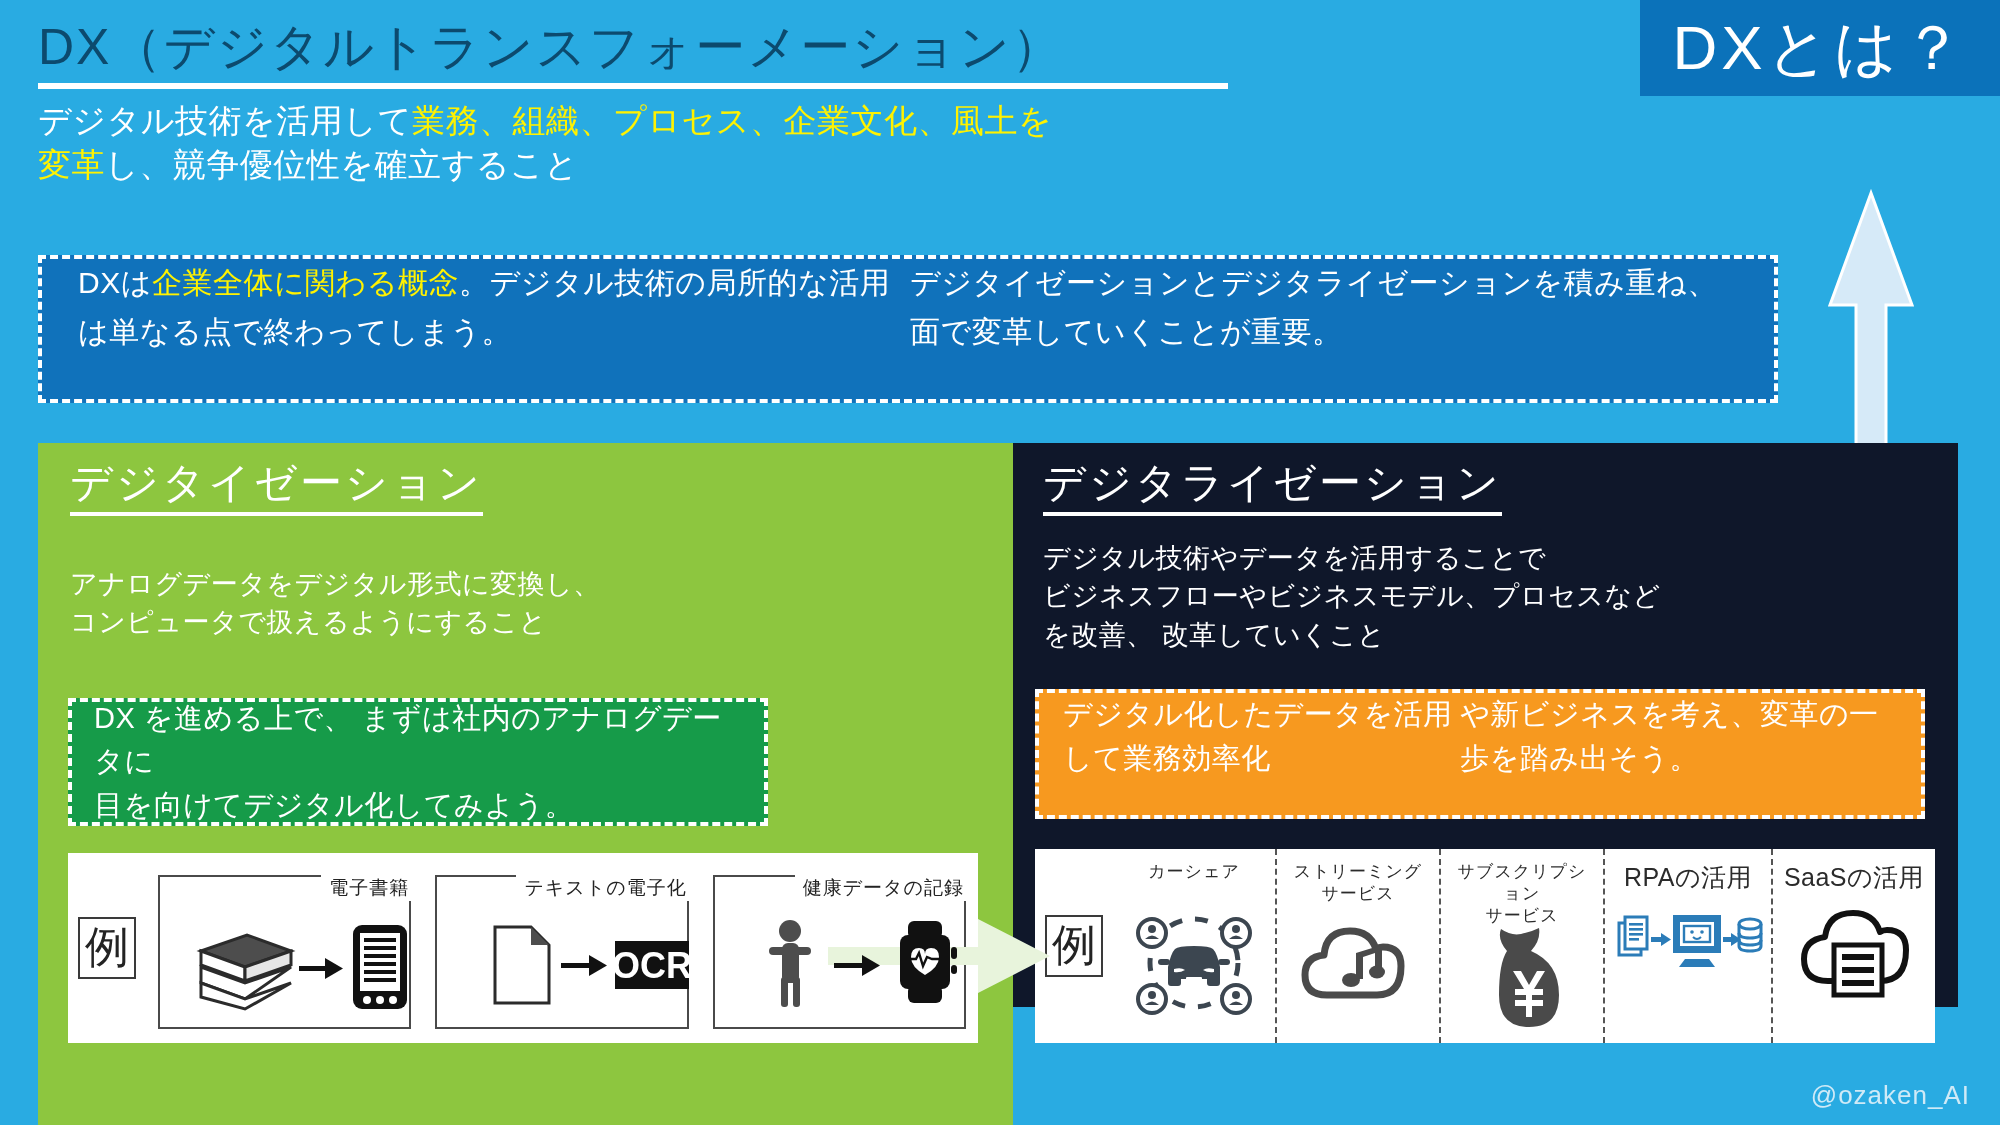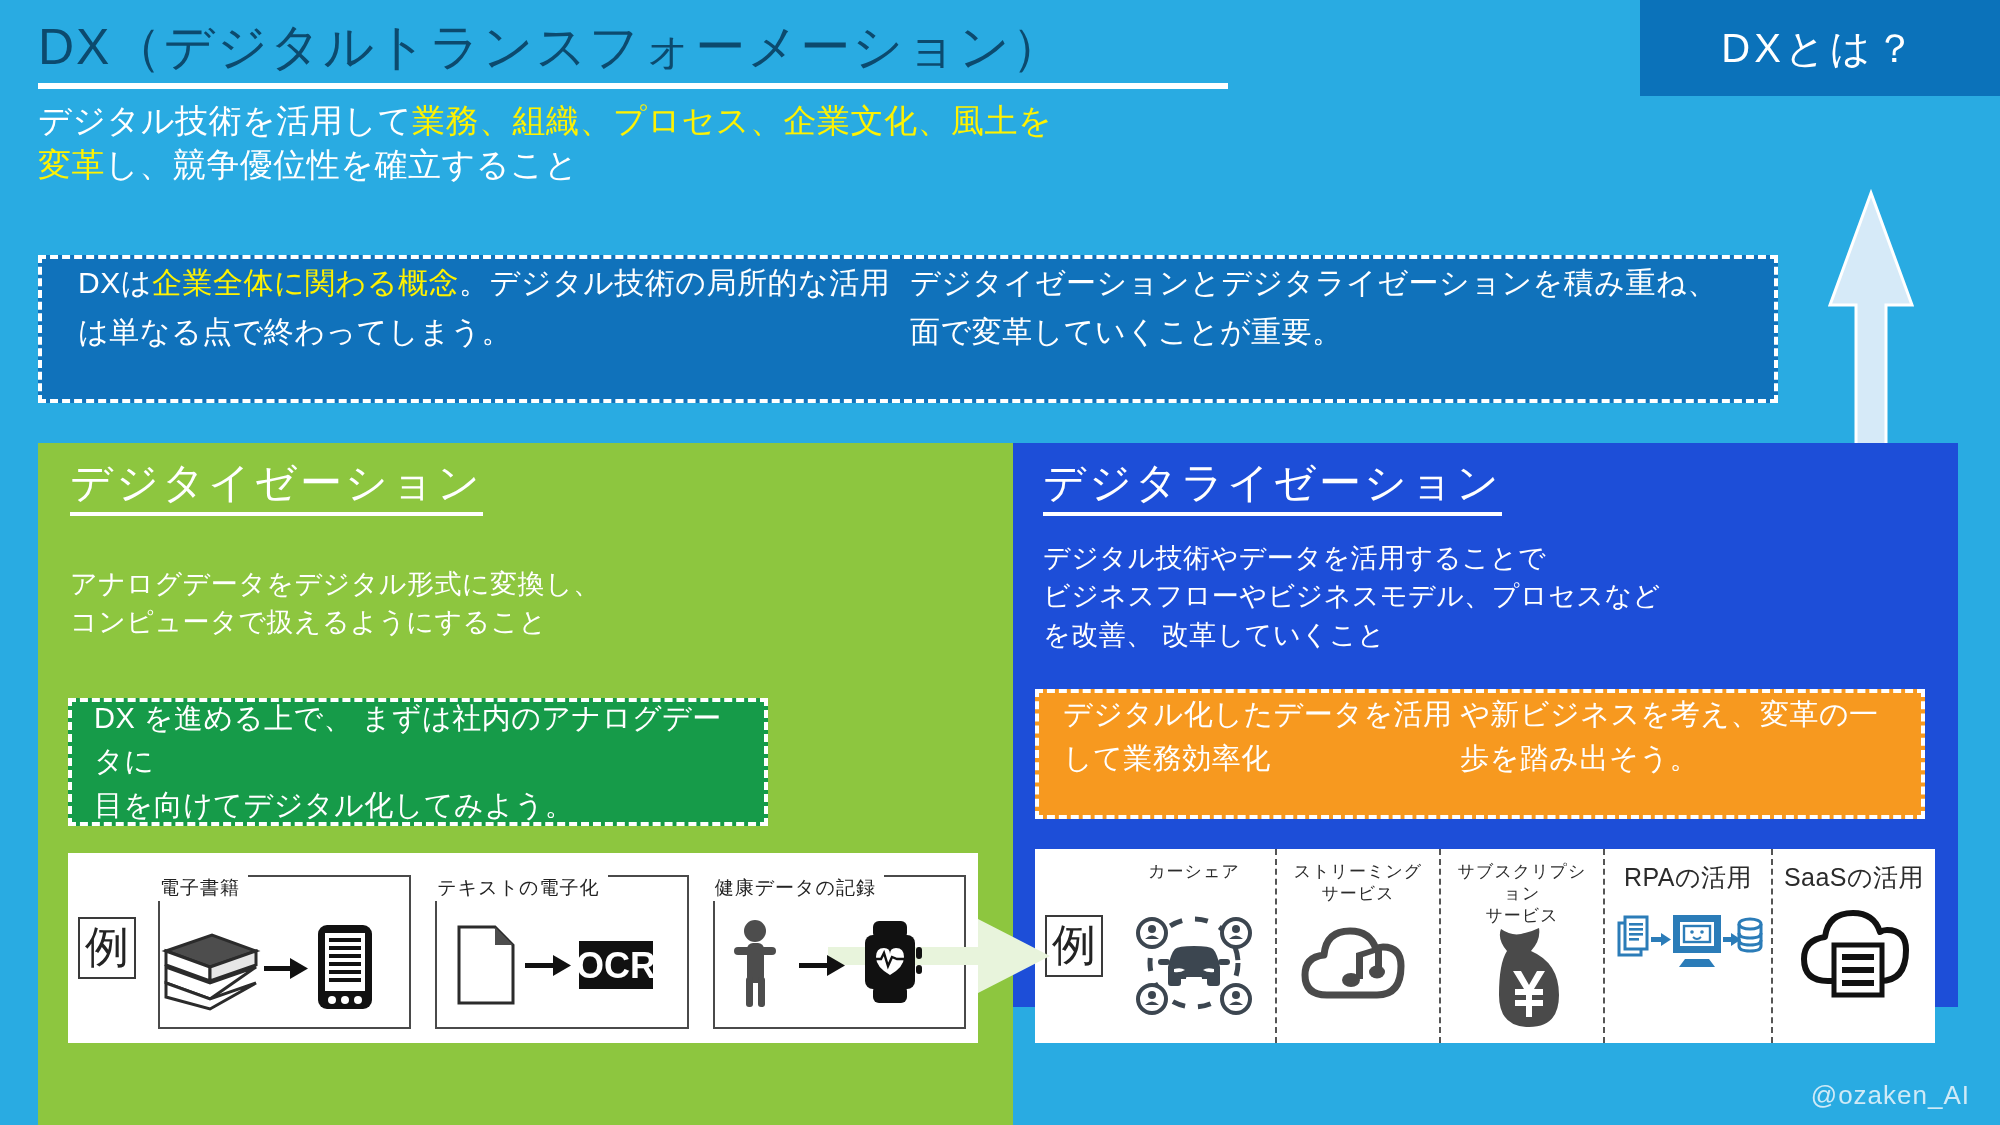--- a/index.html
+++ b/index.html
@@ -11,21 +11,21 @@
   body { background: #29abe2; position: relative; }
 
   
   #badge {
     position: absolute; top: 0; right: 0;
     width: 360px; height: 96px;
     background: #0b72ba;
     display: flex; align-items: center; justify-content: center;
   }
   #badge .t {
-    color: #ffffff; font-size: 40px; font-weight: 500;
+    color: #ffffff; font-size: 62px; font-weight: 500;
     letter-spacing: 4px; line-height: 1;
   }
 
   
   #uparrow { position: absolute; left: 1826px; top: 185px; width: 90px; height: 350px; }
 
   
   #header { position: absolute; left: 38px; top: 18px; width: 1300px; }
   #title {
     color: #0c4a6e; font-size: 50px; font-weight: 500;
@@ -49,21 +49,21 @@
     display: flex; flex-direction: row; justify-content: center;
     padding: 0 36px;
   }
   #callout .line {
     color: #ffffff; font-size: 30px; line-height: 1.62; letter-spacing: 0.5px;
   }
 
   
   #panels { position: absolute; left: 38px; top: 443px; width: 1920px; height: 625px; }
   #green { position: absolute; left: 0; top: 0; width: 975px; height: 749px; background: #8dc63f; }
-  #orange { position: absolute; left: 975px; top: 0; width: 945px; height: 564px; background: #1d4ed8; }
+  #orange { position: absolute; left: 975px; top: 0; width: 945px; height: 564px; background: #0f172a; }
 
   .panel-head {
     color: #ffffff; font-size: 42px; letter-spacing: 3px;
     display: inline-block; padding-bottom: 7px;
     border-bottom: 4px solid #ffffff; line-height: 1.05;
   }
   .panel-body { color:#ffffff; font-size: 27px; line-height: 1.42; letter-spacing: 0.5px; }
 
   #green .head-wrap { position: absolute; left: 32px; top: 18px; }
   #green .body-wrap { position: absolute; left: 32px; top: 122px; }
@@ -101,21 +101,21 @@
   .rei-box {
     border: 2px solid #3a3a3a; width: 58px; height: 62px;
     display: flex; align-items: center; justify-content: center;
     font-size: 44px; color: #232323; font-family: "Liberation Serif", serif;
     line-height: 1;
   }
 
   
   .gcell {
     flex: 1 1 0; position: relative; display: flex;
-    flex-direction: column; align-items: flex-start; justify-content: center;
+    flex-direction: column; align-items: flex-end; justify-content: center;
     padding: 12px 6px;
   }
   .gframe {
     position: absolute; left: 12px; right: 12px; top: 22px; bottom: 14px;
     border: 2px solid #4a4a4a;
   }
   .gcap {
     position: relative; z-index: 3; background: #ffffff;
     font-size: 19px; color: #232323; padding: 0 8px; margin-top: -4px;
     letter-spacing: 1px; white-space: nowrap;

